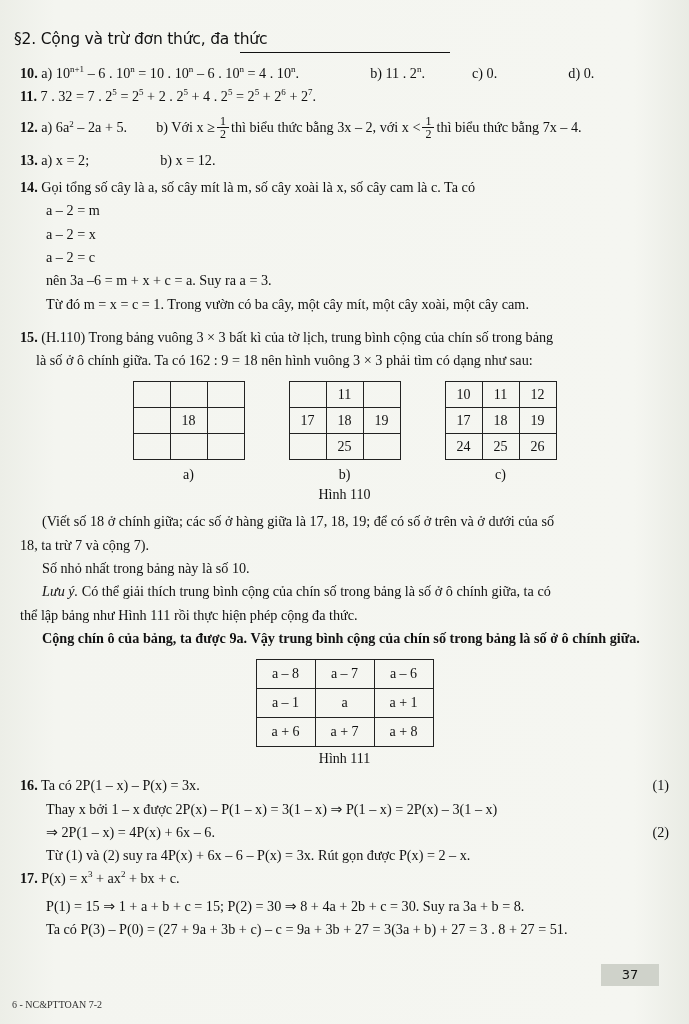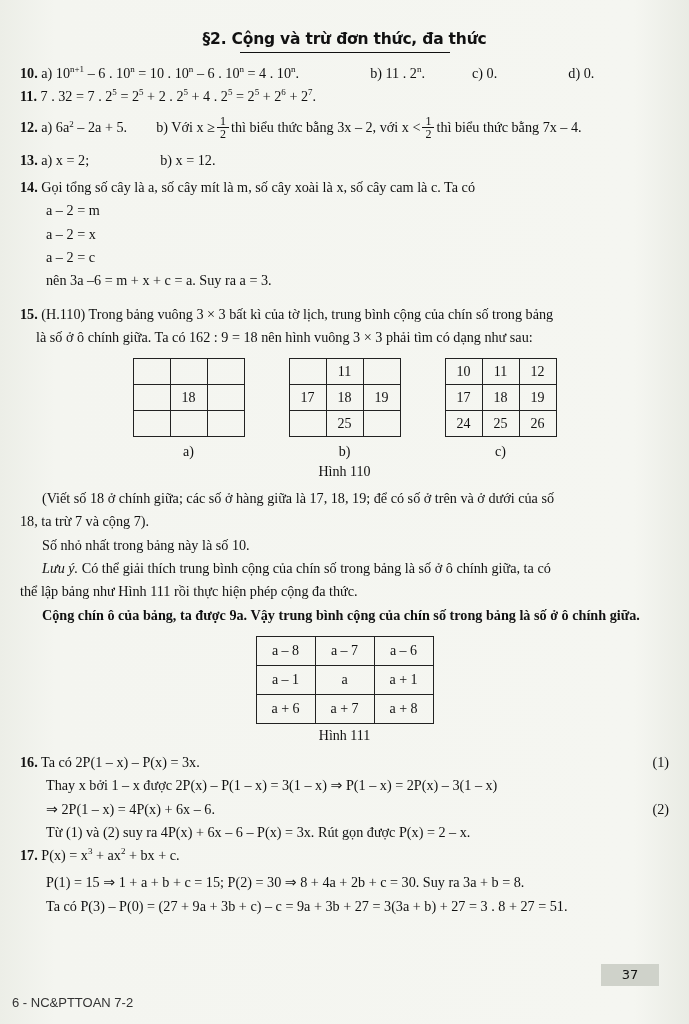--- a/index.html
+++ b/index.html
@@ -23,23 +23,23 @@
   }
   .content {
     position: absolute;
     left: 0;
     top: 0;
     width: 689px;
     padding: 0 14px;
     box-sizing: border-box;
   }
   .title {
-    text-align: center;
+    text-align: left;
     font-family: "DejaVu Sans", sans-serif;
-    font-weight: bold;
+    font-weight: normal;
     font-size: 15.5px;
     margin-top: 30px;
     margin-bottom: 4px;
     letter-spacing: -0.2px;
   }
   .title-underline {
     width: 210px;
     height: 1px;
     background: #111;
     margin: 0 auto 10px auto;
@@ -148,23 +148,23 @@
     color: #111;
     font-family: "DejaVu Sans", sans-serif;
     font-size: 13px;
     text-align: center;
     line-height: 22px;
   }
   .footer-left {
     position: absolute;
     left: 12px;
     bottom: 14px;
-    font-size: 13px;
+    font-size: 10px;
     color: #333;
-    font-family: Liberation Sans, sans-serif;
+    font-family: Liberation Serif, serif;
   }
 </style>
 </head>
 <body>
 
 <div class="page">
 
   <div class="content">
 
     <div class="title">§2. Cộng và trừ đơn thức, đa thức</div>
@@ -201,20 +201,21 @@
     </div>
 
     <div class="line" style="margin-top:6px;">
       <span class="num">14.</span>
       <span>Gọi tổng số cây là a, số cây mít là m, số cây xoài là x, số cây cam là c. Ta có</span>
     </div>
     <div class="line indent">a – 2 = m</div>
     <div class="line indent">a – 2 = x</div>
     <div class="line indent">a – 2 = c</div>
     <div class="line indent">nên 3a –6 = m + x + c = a. Suy ra a = 3.</div>
+    <div class="line indent">Từ đó m = x = c = 1. Trong vườn có ba cây, một cây mít, một cây xoài, một cây cam.</div>
 
     <div class="line" style="margin-top:12px;">
       <span class="num">15.</span>
       <span>(H.110) Trong bảng vuông 3 × 3 bất kì của tờ lịch, trung bình cộng của chín số trong bảng</span>
     </div>
     <div class="line" style="padding-left:22px;">là số ở ô chính giữa. Ta có 162 : 9 = 18 nên hình vuông 3 × 3 phải tìm có dạng như sau:</div>
 
     <div class="grids-row">
       <div class="grid-block">
         <table class="magic">

